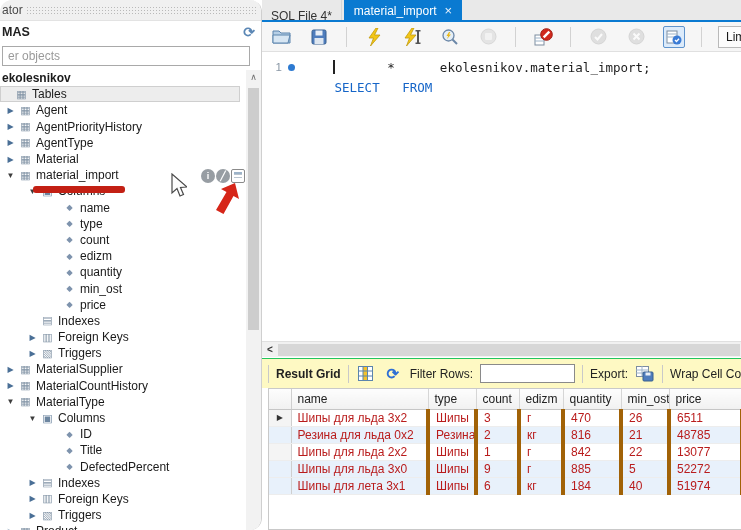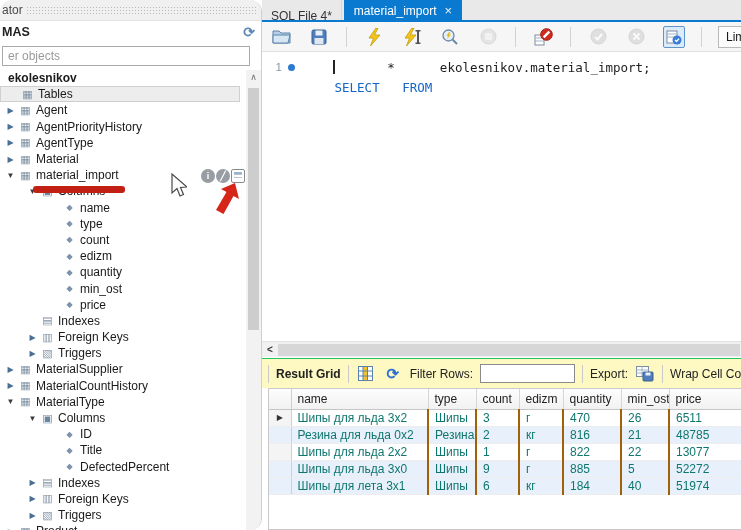--- a/index.html
+++ b/index.html
@@ -15,21 +15,21 @@
   .nav-schemas .hdr{font-weight:bold;font-size:12.5px;color:#222;}
   .refresh-glyph{color:#5b87b5;font-size:14px;font-weight:bold;cursor:pointer;}
   .nav-filter{margin:3px 8px 4px 2px;}
   .nav-filter input{width:248px;height:20px;border:1px solid #a9a9a9;padding:0 5px;font-size:12px;font-family:"Liberation Sans",sans-serif;color:#333;}
   .nav-filter input::placeholder{color:#9a9a9a;}
 
   .tree{position:absolute;left:0;top:70px;width:240px;height:460px;overflow:hidden;}
   .tree-row{height:16.2px;display:flex;align-items:center;white-space:nowrap;font-size:12px;cursor:default;}
   .tree-row.bold .tree-label{font-weight:bold;}
   .tree-row.sel{background:#ededed;box-shadow:inset 0 0 0 1px #cfcfcf;}
-  .tree-row.lvl0{padding-left:6px;}
+  .tree-row.lvl0{padding-left:0;}
   .tree-row.lvl1{padding-left:4px;}
   .tree-row.lvl2{padding-left:26px;}
   .tree-row.lvl3{padding-left:48px;}
   .expander{width:13px;text-align:center;font-size:8px;color:#4a6f96;flex:0 0 13px;}
   .expander.open{color:#3c3c3c;}
   .tree-icon{width:17px;flex:0 0 17px;text-align:center;font-size:11px;color:#8193a5;}
   .tree-icon.icon-field{font-size:8px;color:#7e93ad;}
   .tree-icon.icon-columns{color:#6d86a0;}
   .tree-label{padding-left:2px;color:#1a1a1a;}
 
@@ -84,21 +84,21 @@
   .result-toolbar{position:absolute;left:0;top:358px;width:479px;height:30px;background:#fef9c3;border-top:1px solid #22c55e;display:flex;align-items:center;padding-left:6px;gap:7px;overflow:hidden;white-space:nowrap;}
   .rsep{width:1px;height:18px;background:#c9c9c9;flex:0 0 1px;}
   .rlabel{color:#222;}
   .rlabel.b{font-weight:bold;}
   .filter-input{width:95px;height:19px;border:1px solid #8a8a8a;background:#fff;font-size:12px;padding:0 3px;font-family:"Liberation Sans",sans-serif;}
   .ricon{display:flex;align-items:center;justify-content:center;width:20px;height:20px;cursor:pointer;flex:0 0 auto;}
 
   .grid-wrap{position:absolute;left:6px;top:388px;width:473px;height:142px;background:#fff;border:1px solid #c9c9c9;border-right:none;overflow:hidden;}
   table.grid{border-collapse:collapse;table-layout:fixed;width:473px;font-size:12px;}
   .grid th{height:20px;font-weight:normal;text-align:left;padding:0 0 0 6px;background:linear-gradient(#fdfdfd,#f1f1f1);border-right:1px solid #d6d6d6;border-bottom:1px solid #c6c6c6;color:#222;overflow:hidden;white-space:nowrap;}
-  .grid td{height:17px;padding:0 0 0 6px;border-right:2px solid #a16207;border-bottom:1px solid #ededed;overflow:hidden;white-space:nowrap;color:#0f766e;}
+  .grid td{height:17px;padding:0 0 0 6px;border-right:4px solid #a16207;border-bottom:1px solid #ededed;overflow:hidden;white-space:nowrap;color:#b91c1c;}
   .grid tr.alt td{background:var(--altrow);}
   .grid td.marker,.grid th.marker{padding:0;text-align:center;background:#f4f4f4;border-right:1px solid #cfcfcf;color:#333;font-size:8px;}
   .grid th.marker{background:linear-gradient(#fdfdfd,#f1f1f1);}
 
   svg{display:block;}
 </style>
 </head>
 <body>
 
 <div id="screen">
@@ -476,21 +476,21 @@
               <td>816</td>
               <td>21</td>
               <td>48785</td>
             </tr>
             <tr class="">
               <td class="marker"></td>
               <td>Шипы для льда 2x2</td>
               <td>Шипы</td>
               <td>1</td>
               <td>г</td>
-              <td>822</td>
+              <td>842</td>
               <td>22</td>
               <td>13077</td>
             </tr>
             <tr class="alt">
               <td class="marker"></td>
               <td>Шипы для льда 3x0</td>
               <td>Шипы</td>
               <td>9</td>
               <td>г</td>
               <td>885</td>

